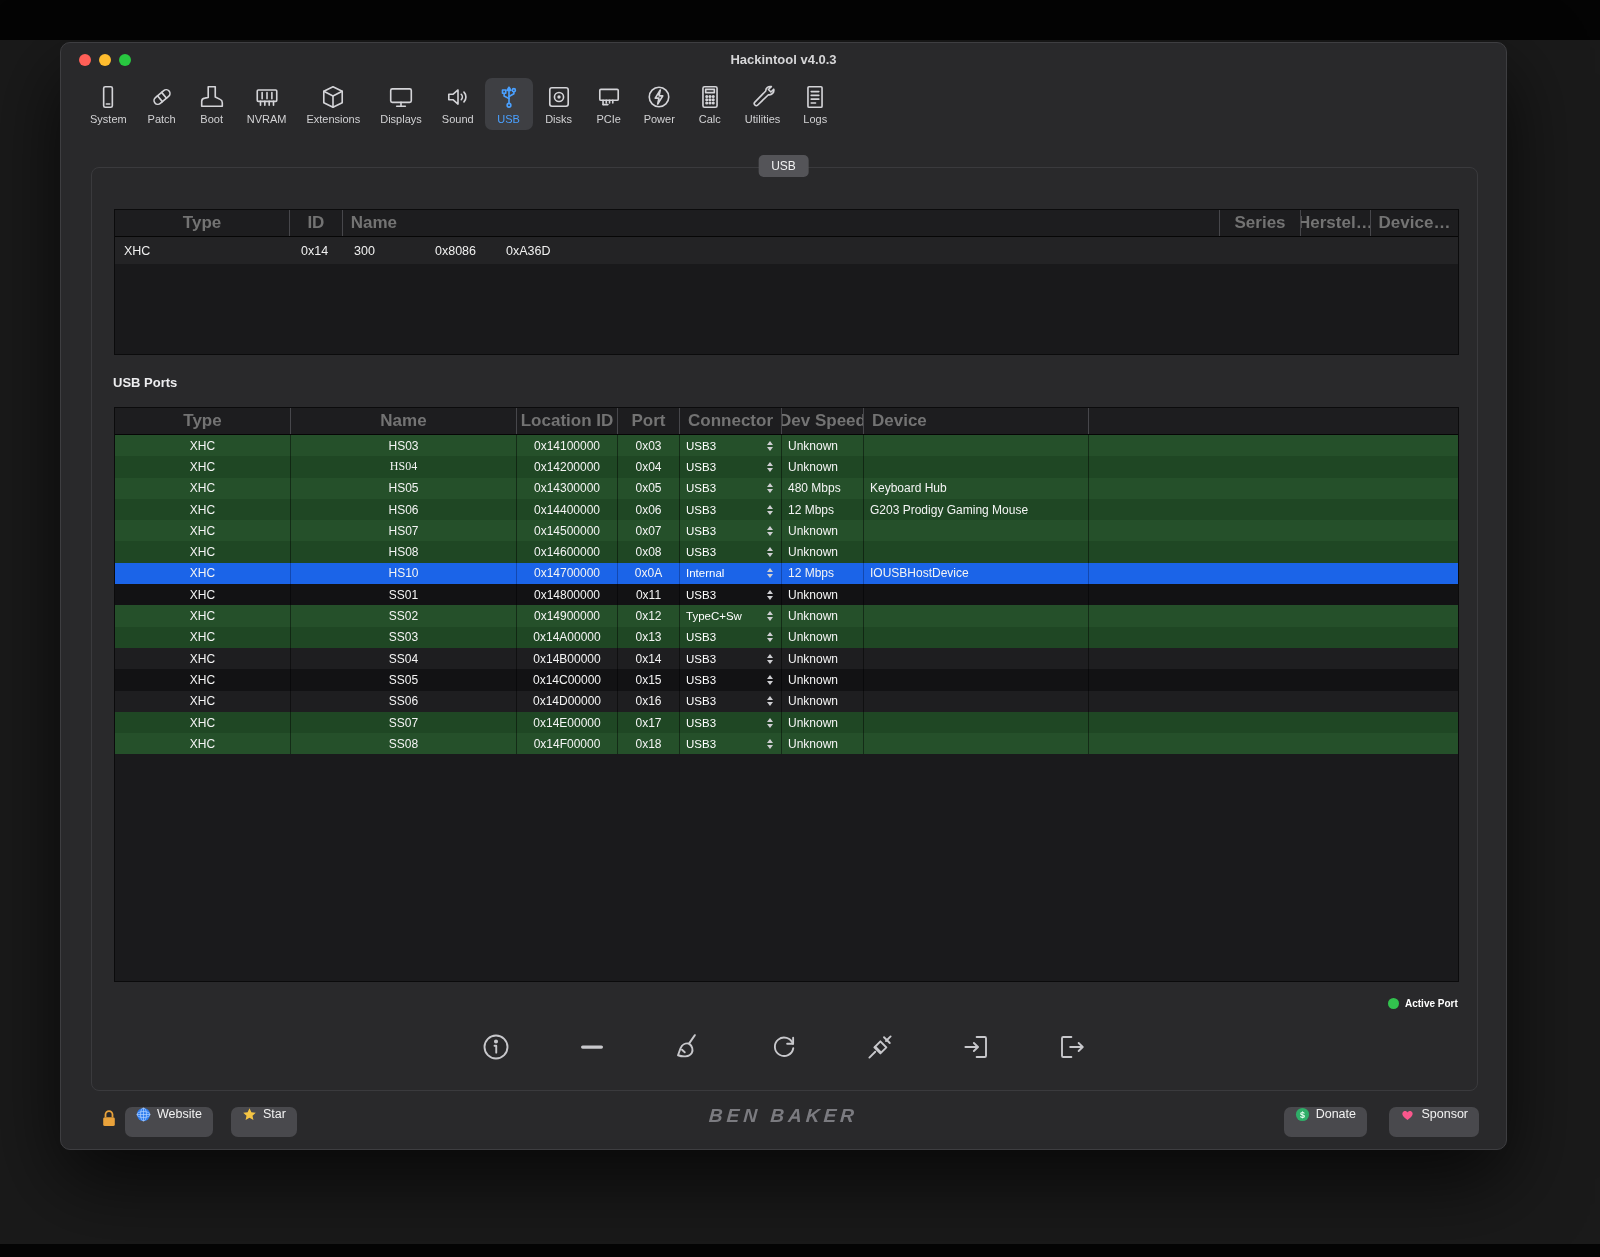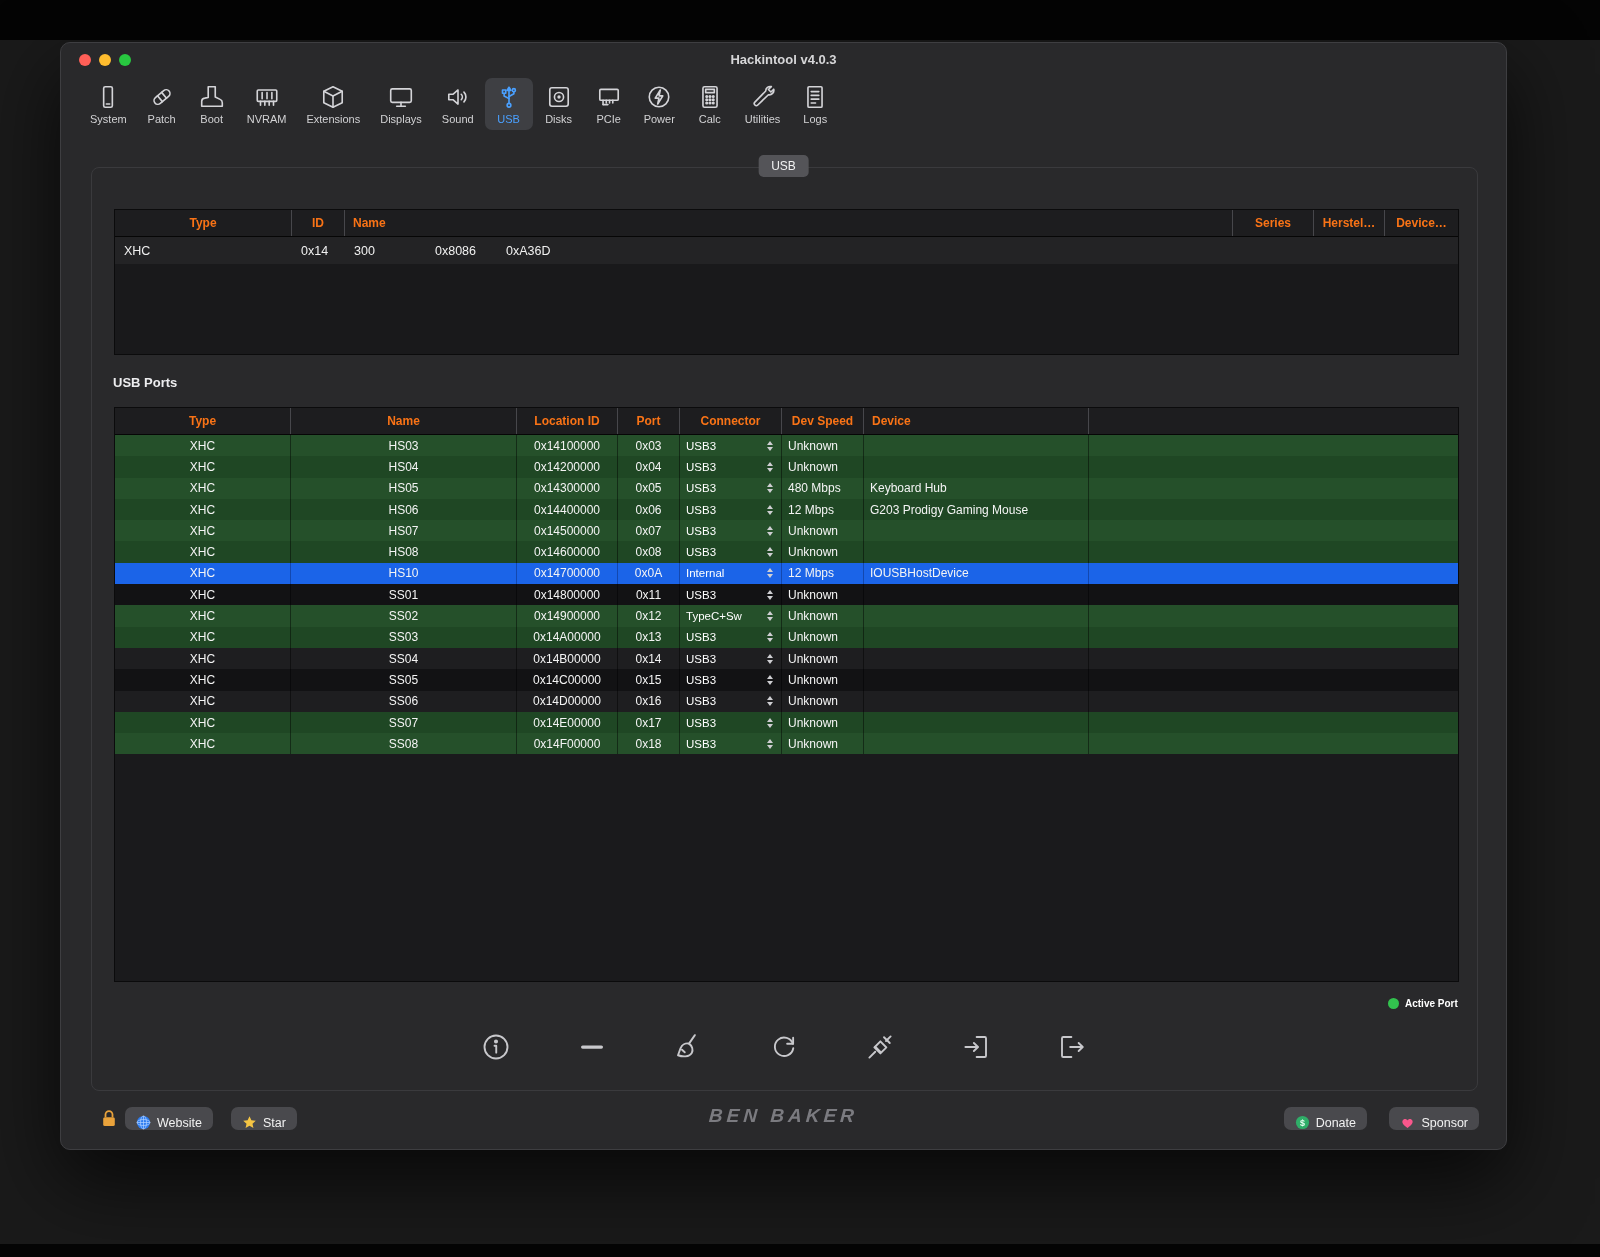--- a/index.html
+++ b/index.html
@@ -30,21 +30,21 @@
   .tbitem .icon svg{width:26px;height:26px;display:block;}
   .tblabel{font-size:11px;color:#d2d2d4;white-space:nowrap;}
   .tbitem.sel .tblabel,.tbitem.sel .icon{color:#4aa0ff;}
 
   
   .groupbox{position:absolute;left:30px;top:124px;width:1387px;height:924px;border:1px solid #3a3a3d;border-radius:8px;box-sizing:border-box;}
   .segment{position:absolute;top:112px;left:50%;transform:translateX(-50%);background:#545458;color:#f2f2f2;font-size:12px;font-weight:400;padding:4px 13px;border-radius:5px;z-index:3;}
 
   
   .thead{display:flex;height:26px;background:#1d1d1f;border-bottom:1px solid #060606;align-items:stretch;}
-  .th{font-size:12px;font-weight:700;color:#f97316;display:flex;align-items:center;box-sizing:border-box;border-right:1px solid #47474b;padding:0 8px;white-space:nowrap;overflow:hidden;}
+  .th{font-size:17px;font-weight:700;color:#737373;display:flex;align-items:center;box-sizing:border-box;border-right:1px solid #47474b;padding:0 8px;white-space:nowrap;overflow:hidden;}
   .th.c{justify-content:center;}
   .th.last{flex:1 1 auto;border-right:none;}
 
   
   .ctable{position:absolute;left:53px;top:166px;width:1345px;height:146px;background:#19191b;border:1px solid #0b0b0c;box-sizing:border-box;overflow:hidden;z-index:2;}
   .crow{display:flex;height:27px;background:#232325;align-items:stretch;}
   .cc{font-size:12.5px;color:#f0f0f0;display:flex;align-items:center;padding:0 9px;box-sizing:border-box;white-space:nowrap;overflow:hidden;}
   .cc.last{flex:1 1 auto;}
 
   .ports-label{position:absolute;left:52px;top:332px;font-size:13px;font-weight:700;color:#ededef;z-index:2;}
@@ -75,21 +75,21 @@
   .legend-label{font-size:10px;font-weight:700;color:#fff;}
 
   
   .actionbar{position:absolute;left:50%;transform:translateX(-50%);top:988px;display:flex;gap:64px;align-items:center;z-index:2;}
   .action{width:32px;height:32px;color:#c8c8cc;display:flex;align-items:center;justify-content:center;}
   .action svg{width:30px;height:30px;display:block;}
 
   
   .lock{position:absolute;left:40px;top:1066px;width:16px;height:19px;}
   .lock svg{width:16px;height:19px;display:block;}
-  .btn{position:absolute;top:1064px;display:flex;align-items:flex-end;gap:6px;background:#49494d;border-radius:7px;height:23px;padding:0 11px;font-size:12.5px;color:#f2f2f2;box-sizing:border-box;white-space:nowrap;}
+  .btn{position:absolute;top:1064px;display:flex;align-items:flex-start;gap:6px;background:#49494d;border-radius:7px;height:30px;padding:0 11px;font-size:12.5px;color:#f2f2f2;box-sizing:border-box;white-space:nowrap;}
   .btn .bicon{width:15px;height:15px;display:flex;}
   .btn .bicon svg{width:15px;height:15px;display:block;}
   .btn-website{left:64px;}
   .btn-star{left:170px;}
   .btn-donate{right:139px;}
   .btn-sponsor{right:27px;}
   .brand{position:absolute;top:1062px;left:0;right:0;text-align:center;
     font-size:19px;font-weight:800;font-style:italic;letter-spacing:4px;
     color:#7b7b80;transform:skewX(-4deg);}
 </style>
@@ -319,21 +319,21 @@
                 <i class="dn"></i>
               </span>
             </span>
           </div>
           <div class="pc" style="width: 82px;">Unknown</div>
           <div class="pc" style="width: 225px;"></div>
           <div class="pc last"></div>
         </div>
         <div class="prow green-b">
           <div class="pc c" style="width: 176px;">XHC</div>
-          <div class="pc c" style="width: 226px;">HS04</div>
+          <div class="pc c" style="width: 226px; font-family: Liberation Serif, serif;">HS04</div>
           <div class="pc c" style="width: 101px;">0x14200000</div>
           <div class="pc c" style="width: 62px;">0x04</div>
           <div class="pc" style="width: 102px;">
             <span class="popupwrap">
               <span class="plabel">USB3</span>
               <span class="arrows">
                 <i class="up"></i>
                 <i class="dn"></i>
               </span>
             </span>

